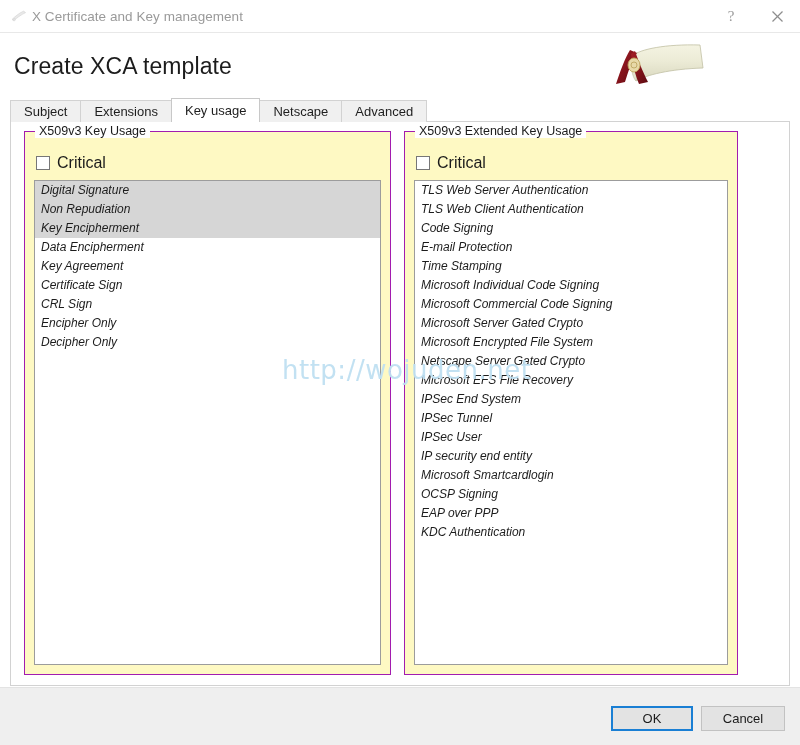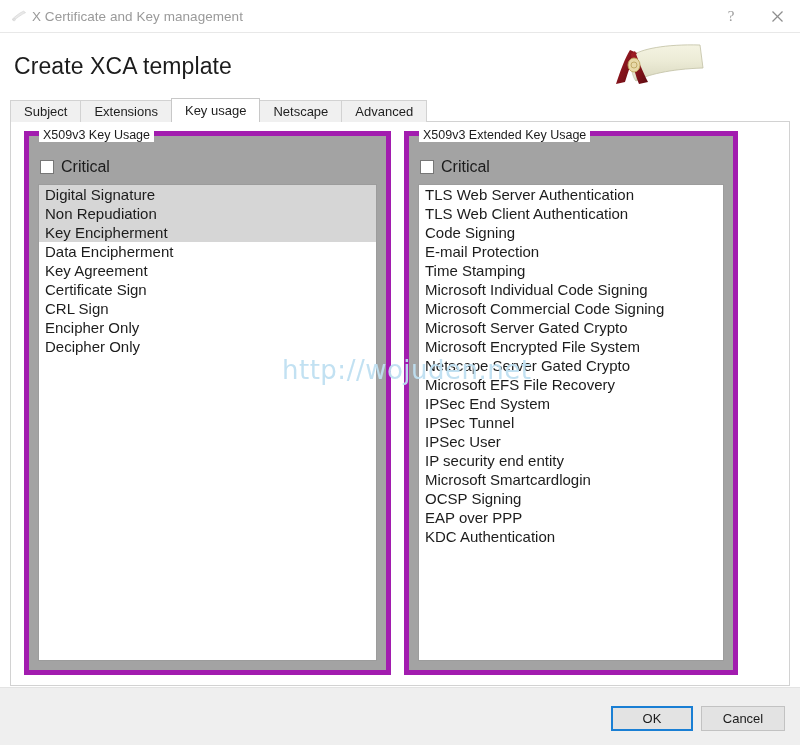--- a/index.html
+++ b/index.html
@@ -149,23 +149,23 @@
     background: #ffffff;
     border: 1px solid #d2d2d2;
     box-sizing: border-box;
   }
 
   
   .groupbox {
     position: absolute;
     top: 9px;
     height: 544px;
-    border: 5px solid #a21caf;
-    box-sizing: border-box;
-    background: #a3a3a3;
+    border: 1px solid #a21caf;
+    box-sizing: border-box;
+    background: #fef9c3;
     padding-left: 32px;
   }
   .groupbox.left  { left: 13px;  width: 367px; }
   .groupbox.right { left: 393px; width: 334px; }
 
   .group-legend {
     position: absolute;
     left: 10px;
     top: -8px;
     background: #ffffff;
@@ -206,24 +206,25 @@
     bottom: 9px;
     border: 1px solid #9c9c9c;
     background: #ffffff;
     box-sizing: border-box;
     overflow: hidden;
   }
   .list-item {
     height: 19px;
     line-height: 19px;
     padding: 0 0 0 6px;
-    font-size: 15px;
+    font-size: 12px;
     color: #1c1c1c;
     white-space: nowrap;
     cursor: default;
+    font-style: italic;
   }
   .list-item.selected {
     background: #d6d6d6;
   }
 
   
   .bottombar {
     position: absolute;
     left: 0;
     top: 687px;

